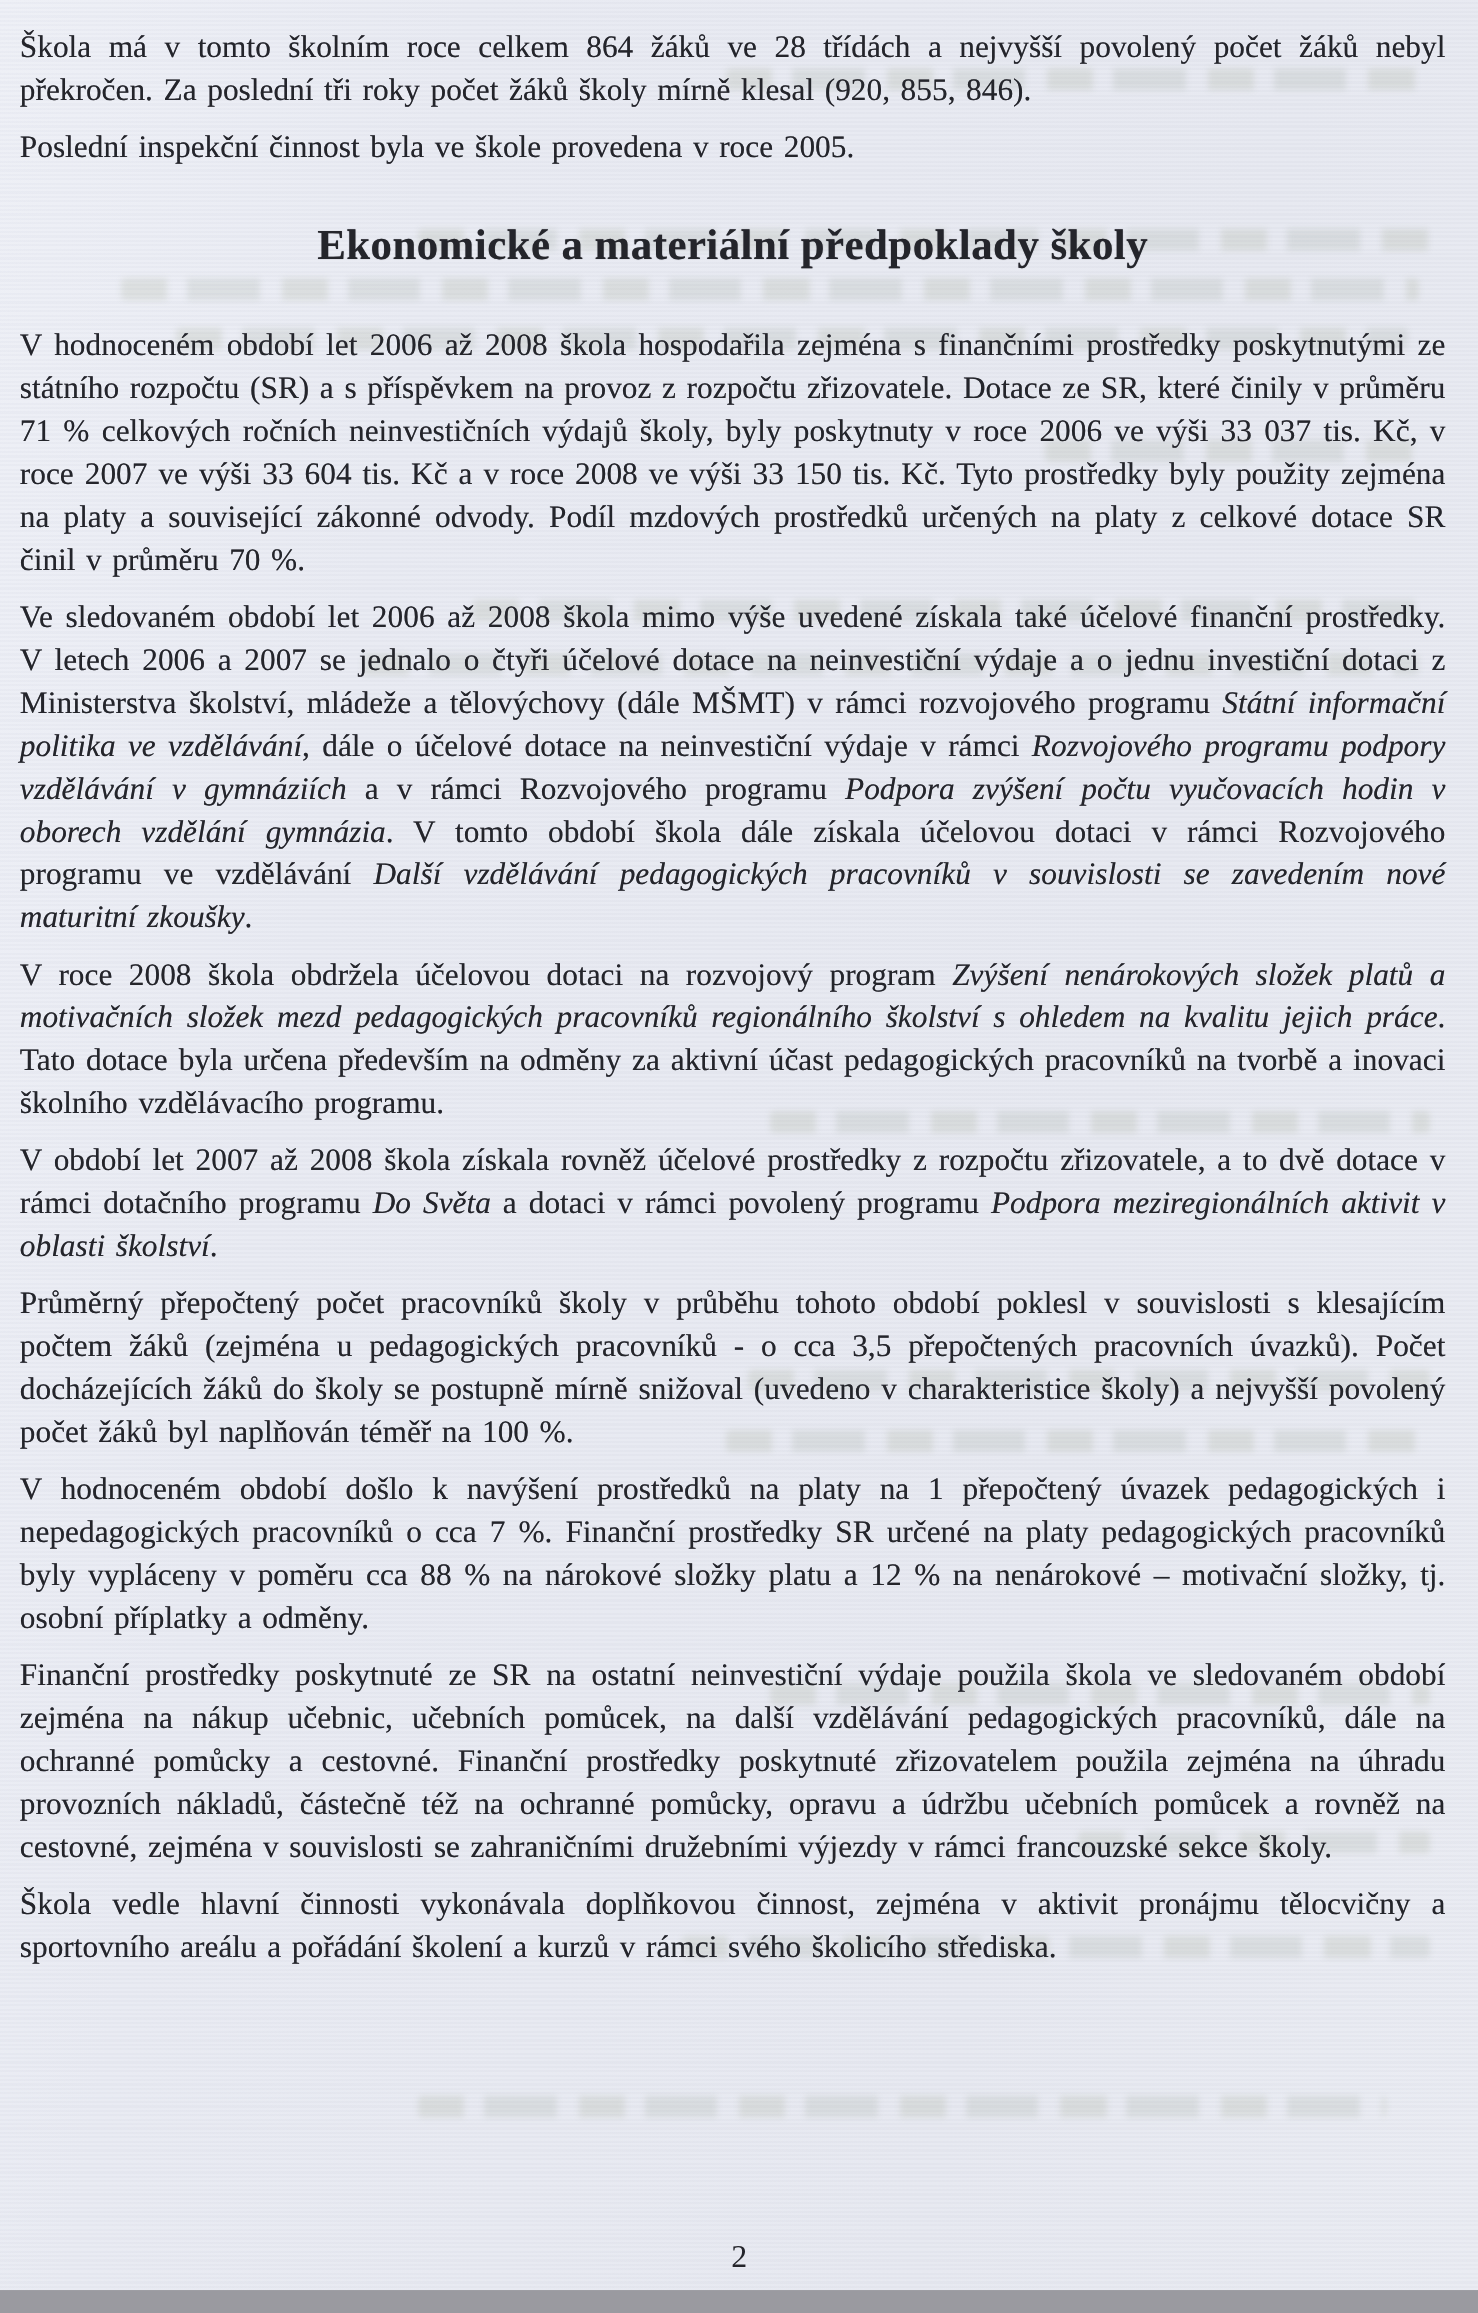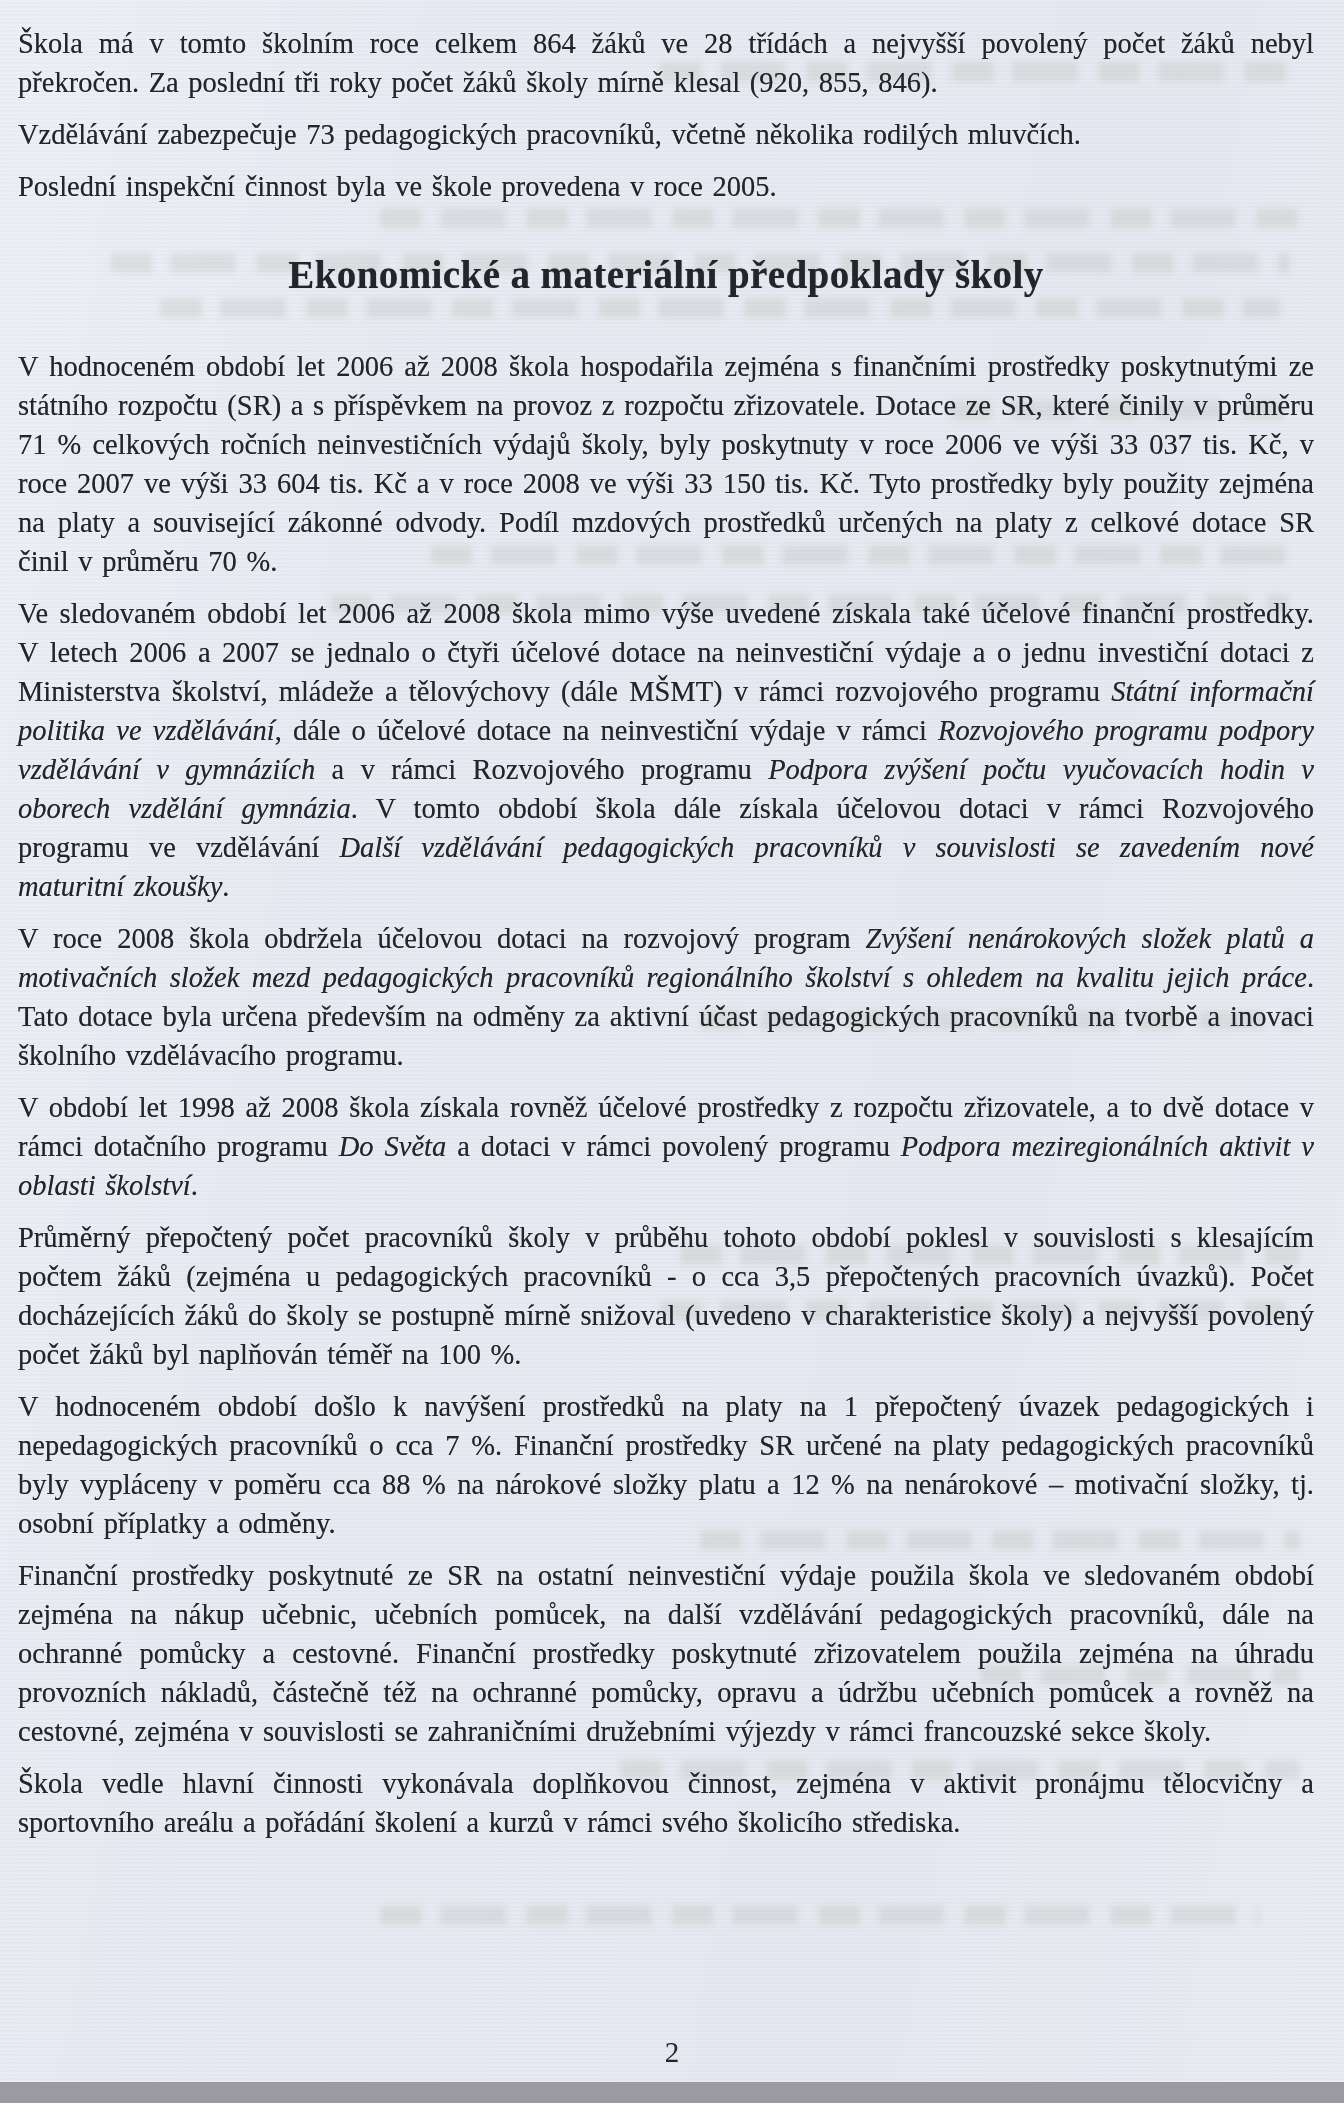--- a/index.html
+++ b/index.html
@@ -83,31 +83,30 @@
   <div class="ghost" style="top:1245px;left:680px; width:620px;"></div>
   <div class="ghost" style="top:1300px;left:660px; width:640px;"></div>
   <div class="ghost" style="top:1530px;left:700px; width:600px;"></div>
   <div class="ghost" style="top:1665px;left:980px; width:320px;"></div>
   <div class="ghost" style="top:1760px;left:620px; width:680px;"></div>
   <div class="ghost" style="top:1905px;left:380px; width:880px;"></div>
 
   <div class="content">
     <div id="intro-paragraphs">
         <p class="para"><span class="">Škola má v tomto školním roce celkem 864 žáků ve 28 třídách a nejvyšší povolený počet žáků nebyl překročen. Za poslední tři roky počet žáků školy mírně klesal (920, 855, 846).</span></p>
-        <p class="para"><span class="">Vzdělávání zabezpečuje 73 pedagogických pracovníků, včetně několika rodilých mluvčích.</span></p>
         <p class="para"><span class="">Poslední inspekční činnost byla ve škole provedena v roce 2005.</span></p>
       </div>
 
     <h2 class="heading">Ekonomické a materiální předpoklady školy</h2>
 
     <div id="body-paragraphs">
         <p class="para"><span class="">V hodnoceném období let 2006 až 2008 škola hospodařila zejména s finančními prostředky poskytnutými ze státního rozpočtu (SR) a s příspěvkem na provoz z rozpočtu zřizovatele. Dotace ze SR, které činily v průměru 71 % celkových ročních neinvestičních výdajů školy, byly poskytnuty v roce 2006 ve výši 33 037 tis. Kč, v roce 2007 ve výši 33 604 tis. Kč a v roce 2008 ve výši 33 150 tis. Kč. Tyto prostředky byly použity zejména na platy a související zákonné odvody. Podíl mzdových prostředků určených na platy z celkové dotace SR činil v průměru 70 %.</span></p>
         <p class="para"><span class="">Ve sledovaném období let 2006 až 2008 škola mimo výše uvedené získala také účelové finanční prostředky. V letech 2006 a 2007 se jednalo o čtyři účelové dotace na neinvestiční výdaje a o jednu investiční dotaci z Ministerstva školství, mládeže a tělovýchovy (dále MŠMT) v rámci rozvojového programu </span><span class="it">Státní informační politika ve vzdělávání</span><span class="">, dále o účelové dotace na neinvestiční výdaje v rámci </span><span class="it">Rozvojového programu podpory vzdělávání v gymnáziích</span><span class=""> a v rámci Rozvojového programu </span><span class="it">Podpora zvýšení počtu vyučovacích hodin v oborech vzdělání gymnázia</span><span class="">. V tomto období škola dále získala účelovou dotaci v rámci Rozvojového programu ve vzdělávání </span><span class="it">Další vzdělávání pedagogických pracovníků v souvislosti se zavedením nové maturitní zkoušky</span><span class="">.</span></p>
         <p class="para"><span class="">V roce 2008 škola obdržela účelovou dotaci na rozvojový program </span><span class="it">Zvýšení nenárokových složek platů a motivačních složek mezd pedagogických pracovníků regionálního školství s ohledem na kvalitu jejich práce</span><span class="">. Tato dotace byla určena především na odměny za aktivní účast pedagogických pracovníků na tvorbě a inovaci školního vzdělávacího programu.</span></p>
-        <p class="para"><span class="">V období let 1998 až 2008 škola získala rovněž účelové prostředky z rozpočtu zřizovatele, a to dvě dotace v rámci dotačního programu </span><span class="it">Do Světa</span><span class=""> a dotaci v rámci povolený programu </span><span class="it">Podpora meziregionálních aktivit v oblasti školství</span><span class="">.</span></p>
+        <p class="para"><span class="">V období let 2007 až 2008 škola získala rovněž účelové prostředky z rozpočtu zřizovatele, a to dvě dotace v rámci dotačního programu </span><span class="it">Do Světa</span><span class=""> a dotaci v rámci povolený programu </span><span class="it">Podpora meziregionálních aktivit v oblasti školství</span><span class="">.</span></p>
         <p class="para"><span class="">Průměrný přepočtený počet pracovníků školy v průběhu tohoto období poklesl v souvislosti s klesajícím počtem žáků (zejména u pedagogických pracovníků - o cca 3,5 přepočtených pracovních úvazků). Počet docházejících žáků do školy se postupně mírně snižoval (uvedeno v charakteristice školy) a nejvyšší povolený počet žáků byl naplňován téměř na 100 %.</span></p>
         <p class="para"><span class="">V hodnoceném období došlo k navýšení prostředků na platy na 1 přepočtený úvazek pedagogických i nepedagogických pracovníků o cca 7 %. Finanční prostředky SR určené na platy pedagogických pracovníků byly vypláceny v poměru cca 88 % na nárokové složky platu a 12 % na nenárokové – motivační složky, tj. osobní příplatky a odměny.</span></p>
         <p class="para"><span class="">Finanční prostředky poskytnuté ze SR na ostatní neinvestiční výdaje použila škola ve sledovaném období zejména na nákup učebnic, učebních pomůcek, na další vzdělávání pedagogických pracovníků, dále na ochranné pomůcky a cestovné. Finanční prostředky poskytnuté zřizovatelem použila zejména na úhradu provozních nákladů, částečně též na ochranné pomůcky, opravu a údržbu učebních pomůcek a rovněž na cestovné, zejména v souvislosti se zahraničními družebními výjezdy v rámci francouzské sekce školy.</span></p>
         <p class="para"><span class="">Škola vedle hlavní činnosti vykonávala doplňkovou činnost, zejména v aktivit pronájmu tělocvičny a sportovního areálu a pořádání školení a kurzů v rámci svého školicího střediska.</span></p>
       </div>
   </div>
 
   <div class="page-number">2</div>
 </div>
 

